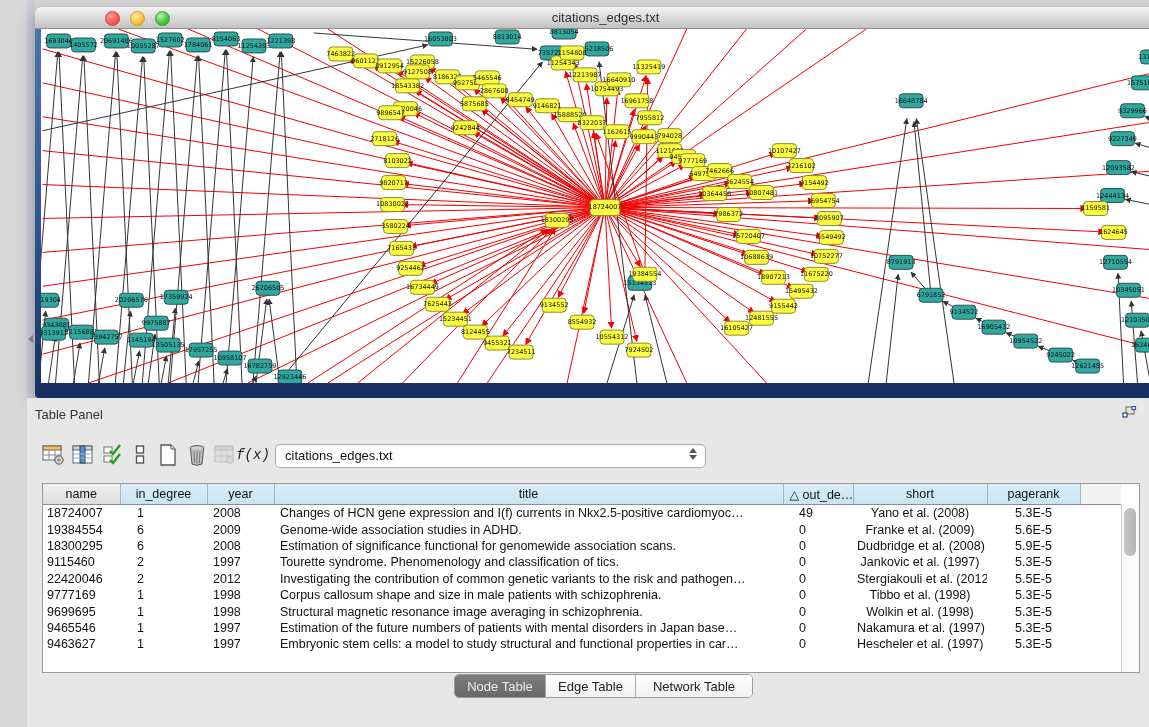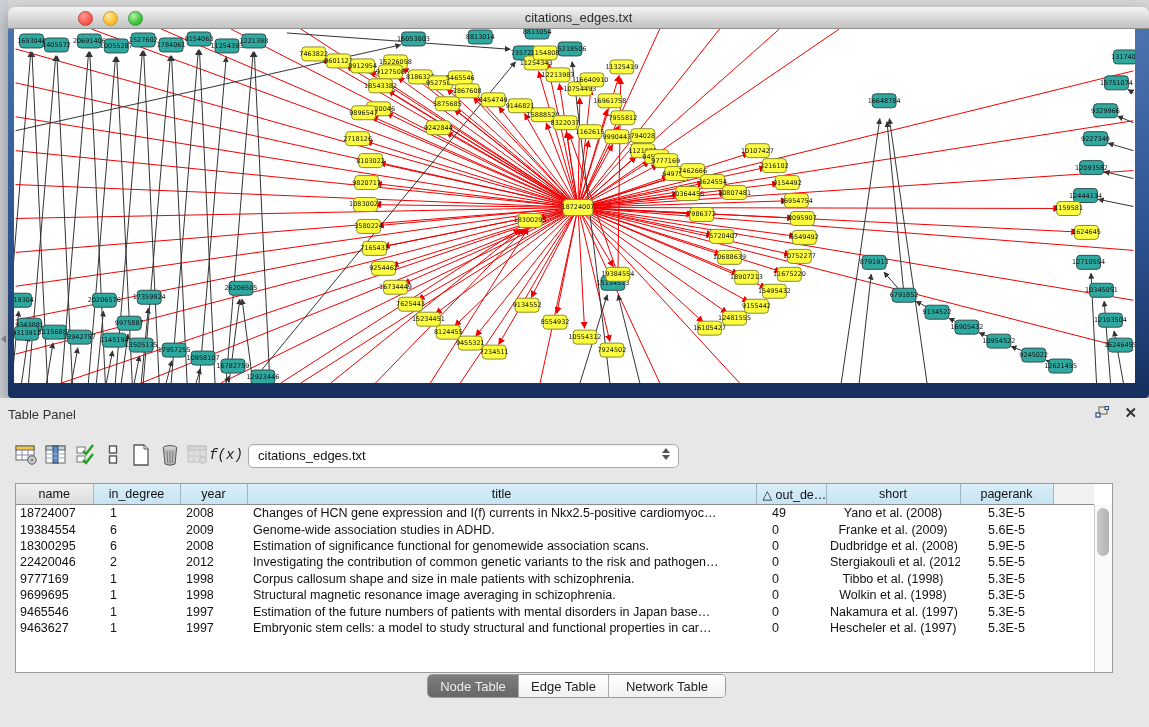--- a/index.html
+++ b/index.html
@@ -1,18 +1,18 @@
 <!DOCTYPE html>
 <html><head>
 <meta charset="utf-8">
 <style>
   html,body{margin:0;padding:0;}
   body{width:1149px;height:727px;overflow:hidden;background:#d8d8d8;
        font-family:"Liberation Sans",sans-serif;-webkit-font-smoothing:antialiased;position:relative;}
-  .screen{position:absolute;inset:0;}
+  .screen{position:absolute;inset:0;margin-left:27px;}
 
   
   .net-window{position:absolute;left:8px;top:7px;width:1141px;height:391px;
       border-radius:7px 7px 4px 4px;box-shadow:0 6px 18px rgba(0,0,0,.35);}
   .titlebar{position:absolute;left:0;top:0;right:0;height:21px;
       background:linear-gradient(#f4f4f4,#d6d6d6 60%,#c2c2c2);
       border-bottom:1px solid #8f8f8f;border-radius:7px 7px 0 0;}
   .lights{position:absolute;left:70px;top:4px;display:flex;gap:10px;}
   .light{width:13px;height:13px;border-radius:50%;}
   .light.red{background:radial-gradient(circle at 35% 30%,#ff9a94,#f95a50 60%,#d43b34);border:1px solid #c94640;}
@@ -679,20 +679,30 @@
               <td class="c0">18300295</td>
               <td class="c1">6</td>
               <td class="c2">2008</td>
               <td class="c3">Estimation of significance functional for genomewide association scans.</td>
               <td class="c4">0</td>
               <td class="c5">Dudbridge et al. (2008)</td>
               <td class="c6">5.9E-5</td>
               <td></td>
             </tr>
             <tr>
+              <td class="c0">9115460</td>
+              <td class="c1">2</td>
+              <td class="c2">1997</td>
+              <td class="c3">Tourette syndrome. Phenomenology and classification of tics.</td>
+              <td class="c4">0</td>
+              <td class="c5">Jankovic et al. (1997)</td>
+              <td class="c6">5.3E-5</td>
+              <td></td>
+            </tr>
+            <tr>
               <td class="c0">22420046</td>
               <td class="c1">2</td>
               <td class="c2">2012</td>
               <td class="c3">Investigating the contribution of common genetic variants to the risk and pathogen…</td>
               <td class="c4">0</td>
               <td class="c5">Stergiakouli et al. (2012)</td>
               <td class="c6">5.5E-5</td>
               <td></td>
             </tr>
             <tr>

